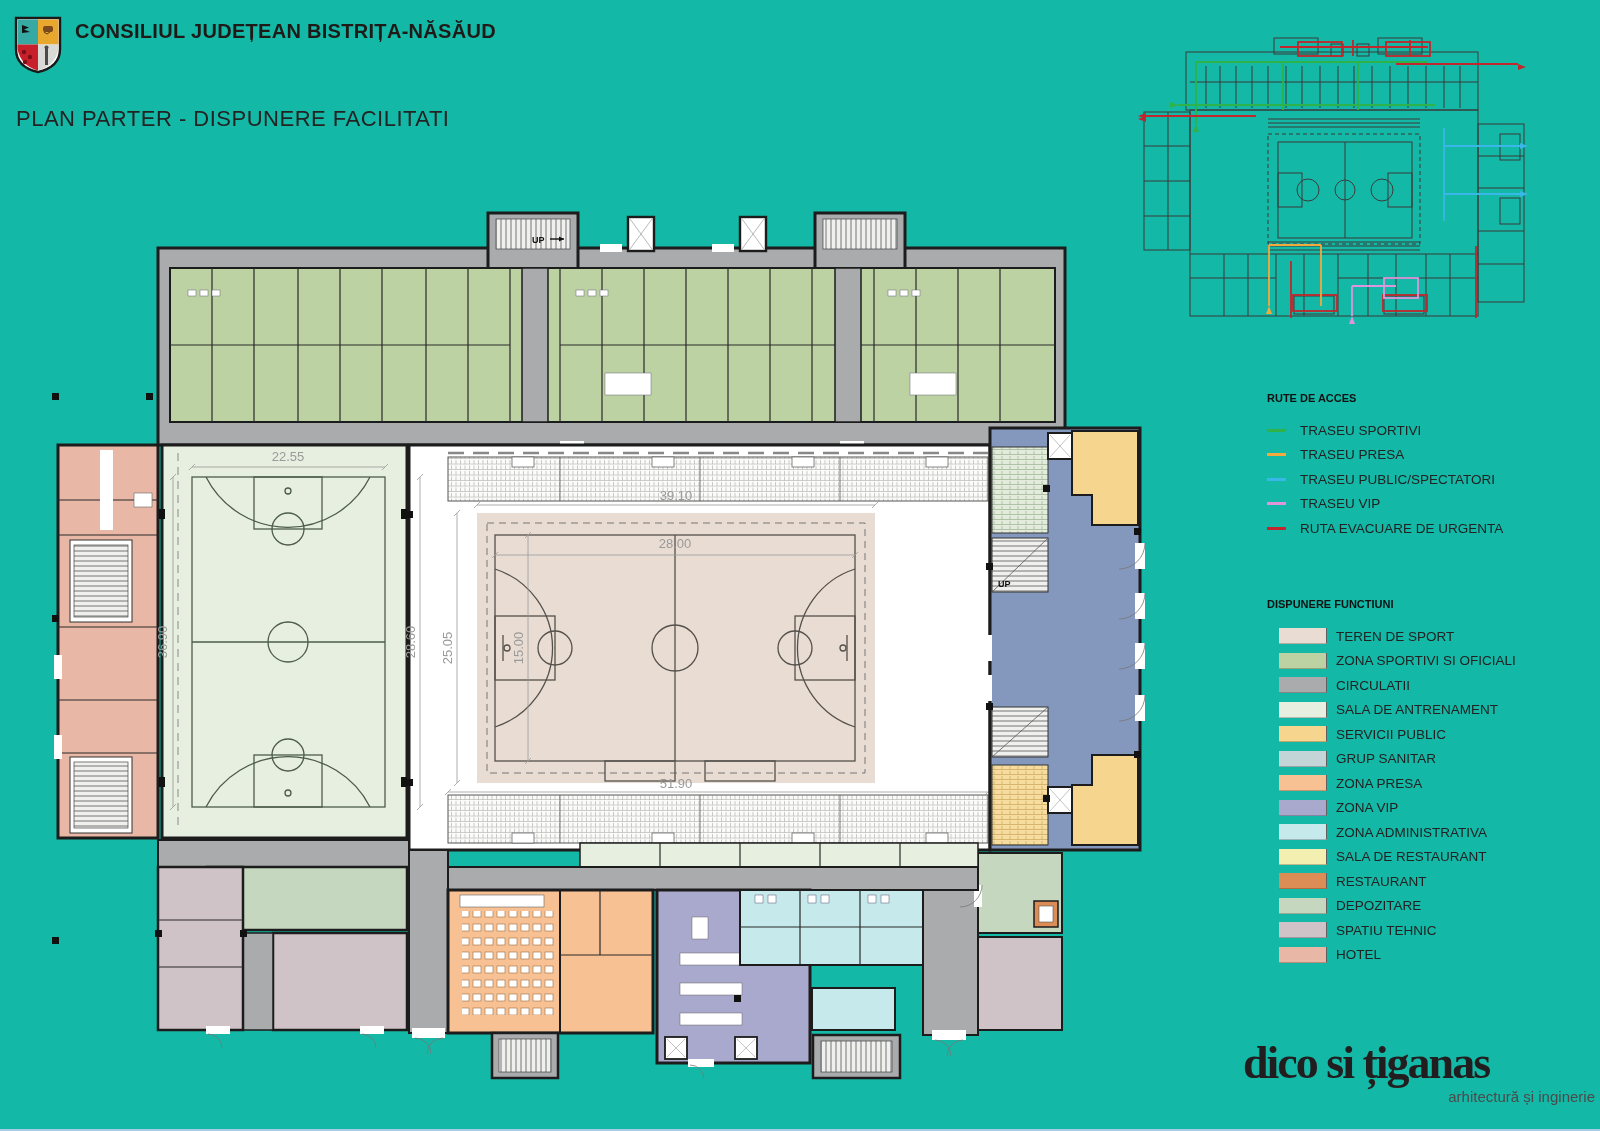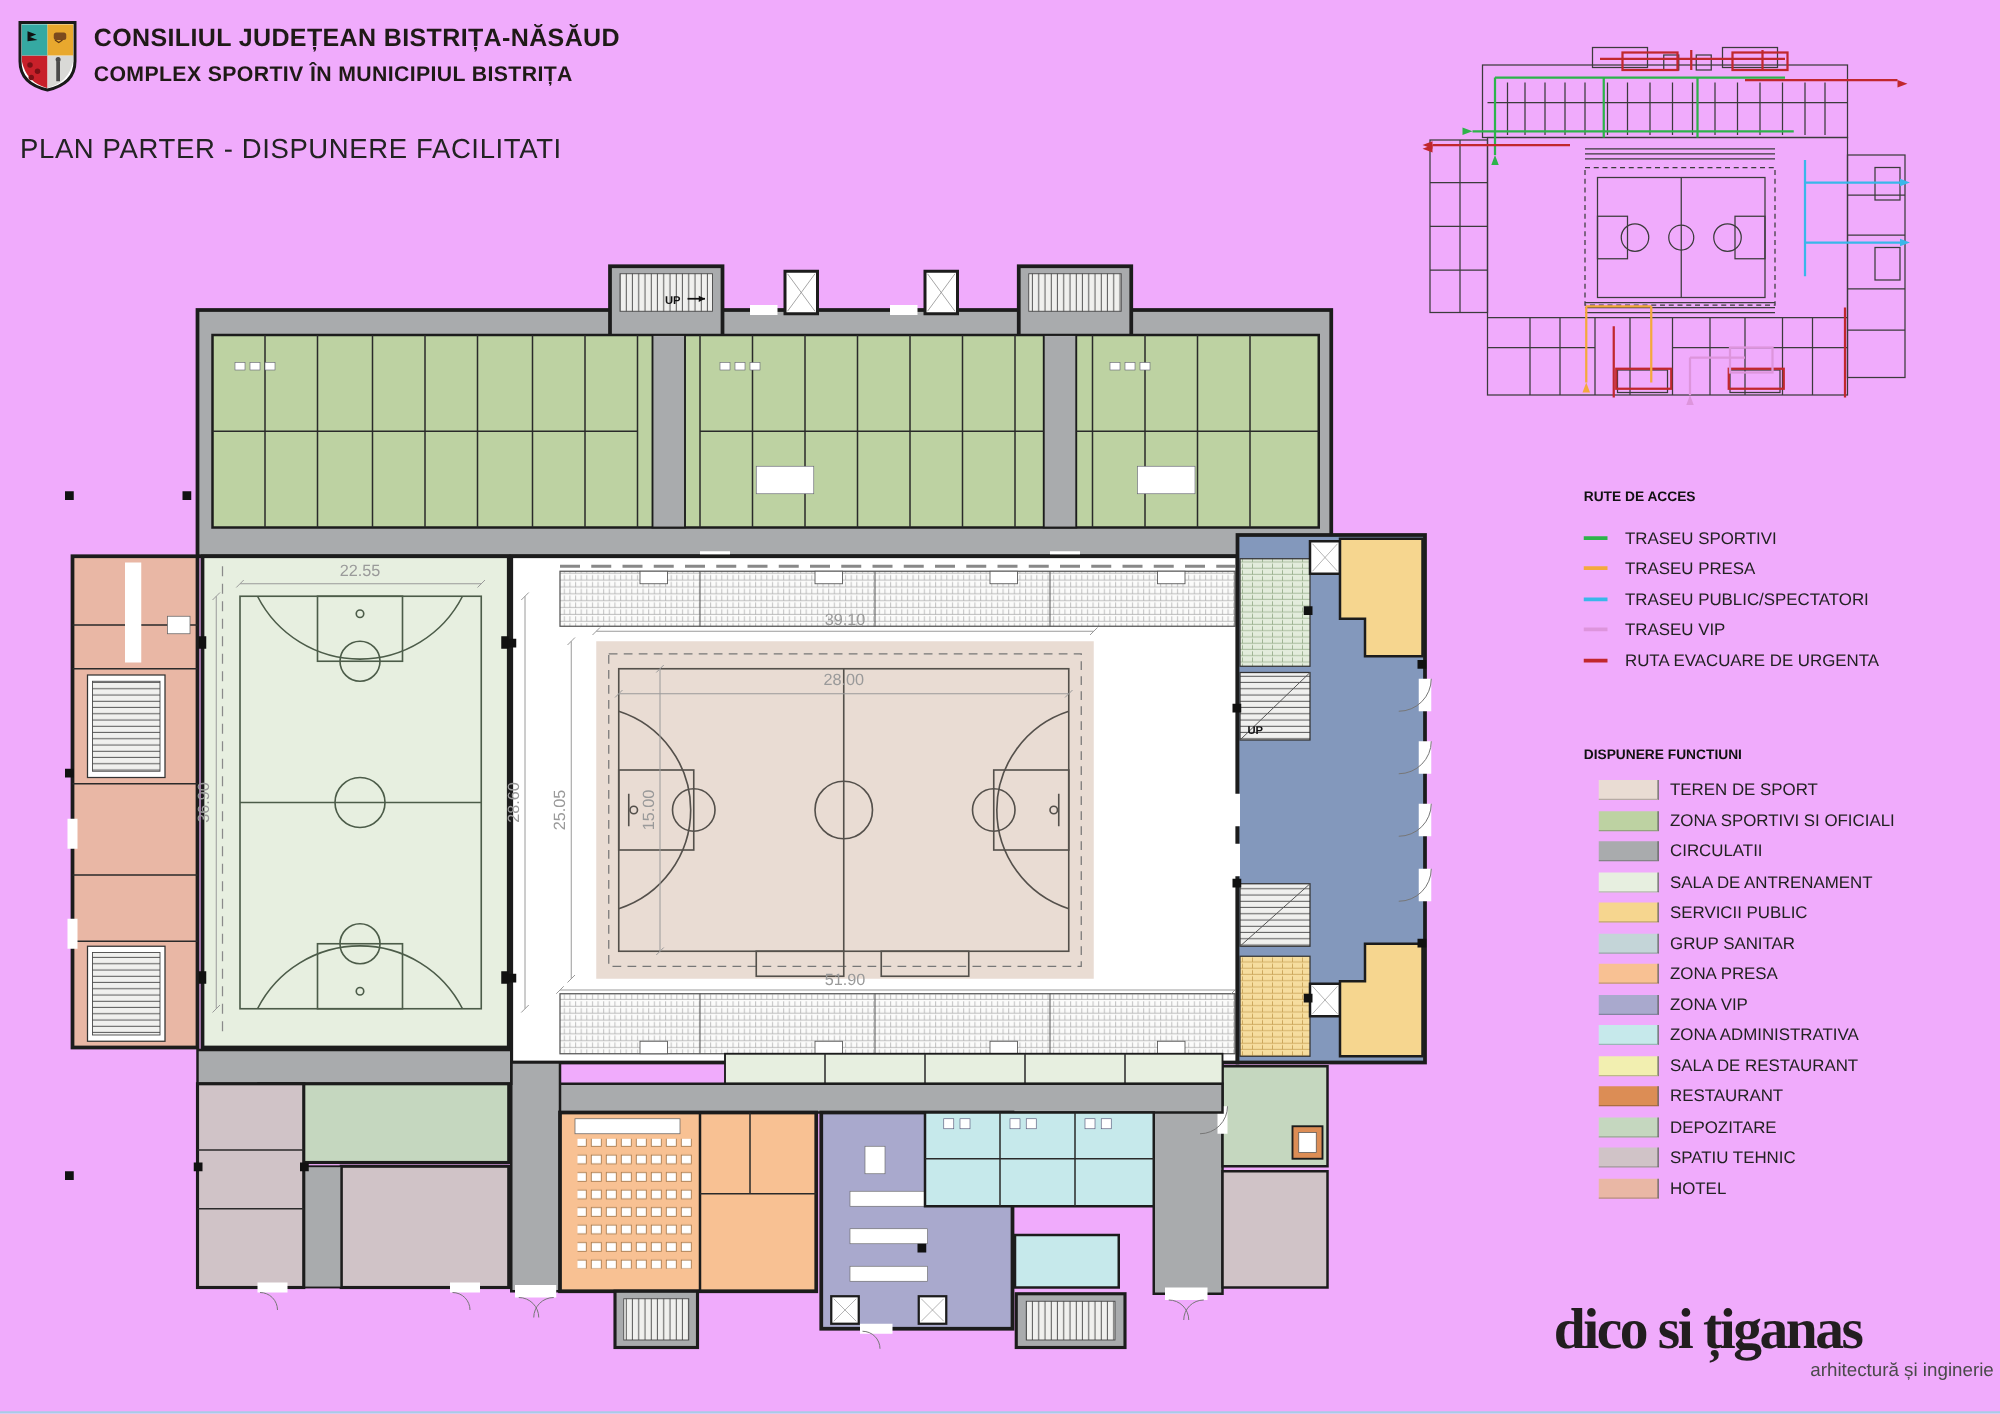--- a/index.html
+++ b/index.html
@@ -1,31 +1,31 @@
 <!DOCTYPE html>
 <html style="--c-teren: #e9dcd3; --c-sportivi: #bdd2a2; --c-circ: #a9abad; --c-public: #8398bc; --c-antren: #e7efe0; --c-servicii: #f6d68f; --c-sanitar: #c4d5d8; --c-presa: #f8c193; --c-vip: #a9a9cd; --c-admin: #c6e9eb; --c-conf: #f2efb0; --c-rest: #dc8d55; --c-depo: #c5d7bf; --c-tehnic: #d0c3c7; --c-hotel: #e9b7a5; --c-r_sport: #2db34a; --c-r_presa: #f4a93c; --c-r_public: #39b7e9; --c-r_vip: #dd95dc; --c-r_evac: #c1272d; --c-wall: #1c1c1c; --c-dimgray: #9a9a9a;"><head>
 <meta charset="utf-8">
 <style>
   html,body{margin:0;padding:0;background:#fff;}
-  .page{position:relative;width:1600px;height:1131px;background:#f0abfc;
+  .page{position:relative;width:1600px;height:1131px;background:#14b8a6;
         font-family:"Liberation Sans",sans-serif;overflow:hidden;color:#222;}
   .abs{position:absolute;}
   
   .hdr{left:14px;top:16px;display:flex;align-items:flex-start;}
   .hdr-txt{margin-left:13px;padding-top:4px;}
   .hdr-org{font-size:20px;font-weight:bold;color:#1f1a17;letter-spacing:.3px;}
   .hdr-prj{font-size:17px;font-weight:bold;color:#1f1a17;margin-top:7px;letter-spacing:.3px;}
   .sheet-title{left:16px;top:106px;font-size:22px;color:#232323;letter-spacing:.5px;}
   
   .leg{left:1267px;width:330px;}
   .leg-title{font-size:11px;font-weight:bold;color:#111;margin-bottom:14px;}
   .rrow{display:flex;align-items:center;height:24.5px;text-align:right;}
   .rline{width:19px;height:3px;margin-right:14px;flex:0 0 auto;}
   .rlabel{font-size:13.5px;color:#222;}
-  .frow{display:flex;align-items:flex-start;height:24.5px;padding-left:12px;}
+  .frow{display:flex;align-items:center;height:24.5px;padding-left:12px;}
   .fsw{width:47px;height:15px;margin-right:9px;flex:0 0 auto;
        border-right:1.5px solid #606060;border-bottom:1px solid rgba(0,0,0,.22);}
   .flabel{font-size:13.5px;color:#222;}
   
   .logo{left:1243px;top:1040px;width:352px;}
   .logo-name{font-size:46px;font-weight:bold;color:#221e1f;letter-spacing:-2px;line-height:1;font-family:Liberation Serif, serif;}
   .logo-tag{font-size:15px;color:#4a4a4a;margin-top:2px;margin-left:3px;text-align:right;}
   .bottom-rule{left:0;bottom:0;width:1600px;height:2px;background:#a9cce6;}
   
   svg{display:block;}
@@ -56,21 +56,20 @@
       <rect x="29" y="10" width="10" height="6" rx="2" fill="#7a4a1e"></rect>
       <path d="M30,16 l3,2 l3,-2" stroke="#5d3613" stroke-width="1" fill="none"></path>
       <circle cx="10" cy="36" r="2.2" fill="#7a1016"></circle>
       <circle cx="16" cy="41" r="2.2" fill="#7a1016"></circle>
       <circle cx="11" cy="46" r="2.2" fill="#7a1016"></circle>
       <rect x="31" y="33" width="3" height="16" fill="#4a4a4a"></rect>
       <circle cx="32.5" cy="31.5" r="2" fill="#4a4a4a"></circle>
     </svg>
     <div class="hdr-txt">
       <div class="hdr-org">CONSILIUL JUDEȚEAN BISTRIȚA-NĂSĂUD</div>
-      <div class="hdr-prj">COMPLEX SPORTIV ÎN MUNICIPIUL BISTRIȚA</div>
     </div>
   </div>
 
   <div class="abs sheet-title">PLAN PARTER - DISPUNERE FACILITATI</div>
 
   <svg class="abs" style="left:40px;top:195px;" width="1110" height="890" viewBox="0 0 1110 890">
     <defs>
       <pattern id="seats" width="9" height="5.5" patternUnits="userSpaceOnUse">
         <rect width="9" height="5.5" fill="#fbfbfa"></rect>
         <path d="M0,5 H9 M2,1 V5 M6.5,1 V5" stroke="#9a9a9a" stroke-width="0.5"></path>

